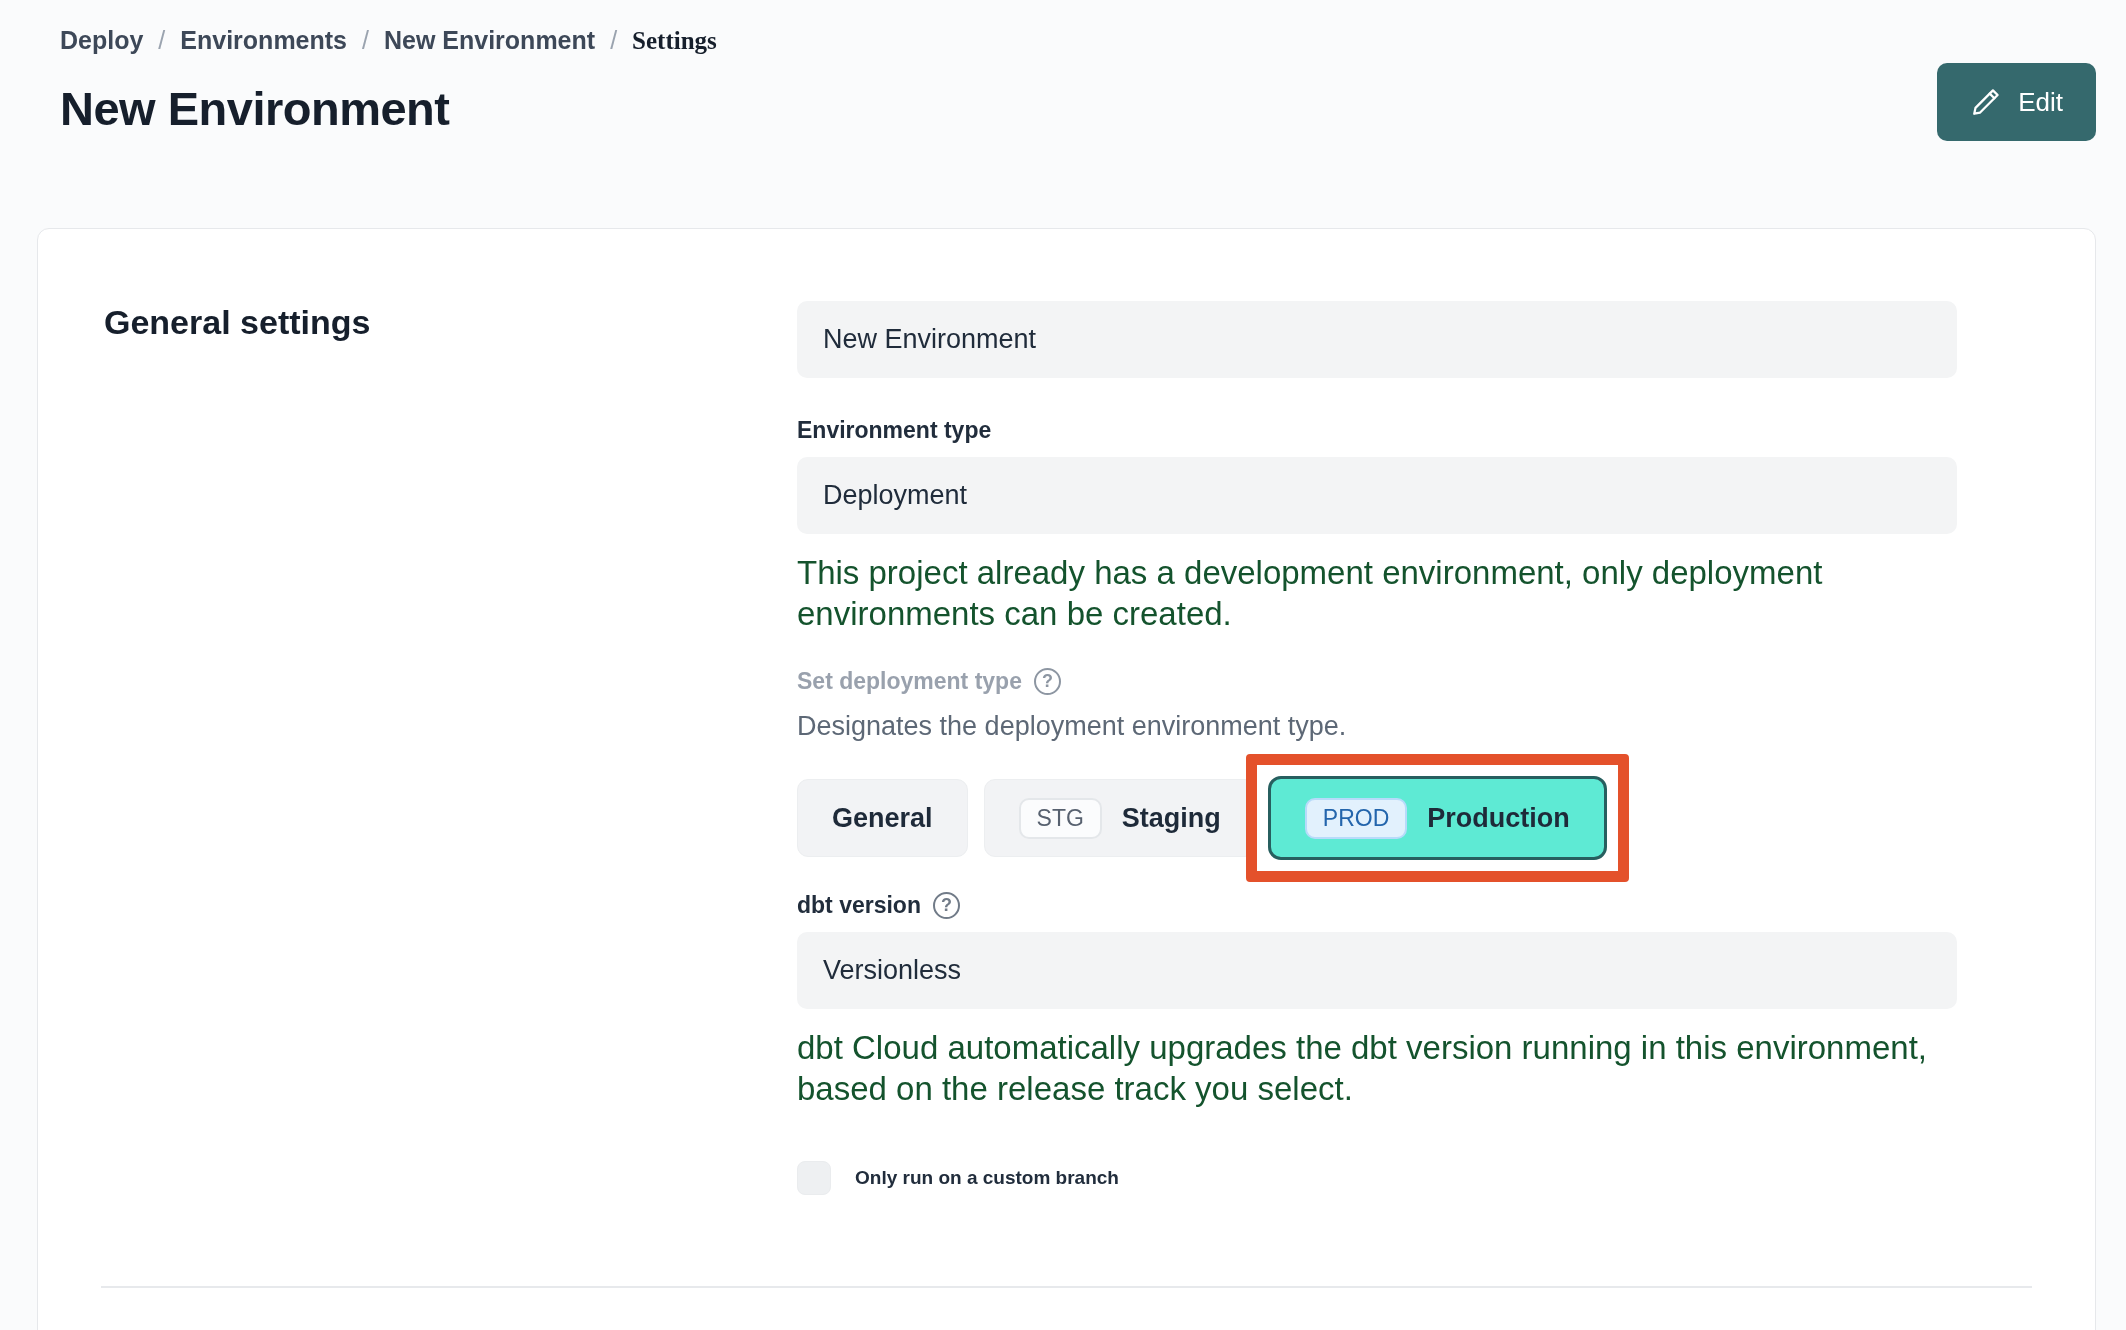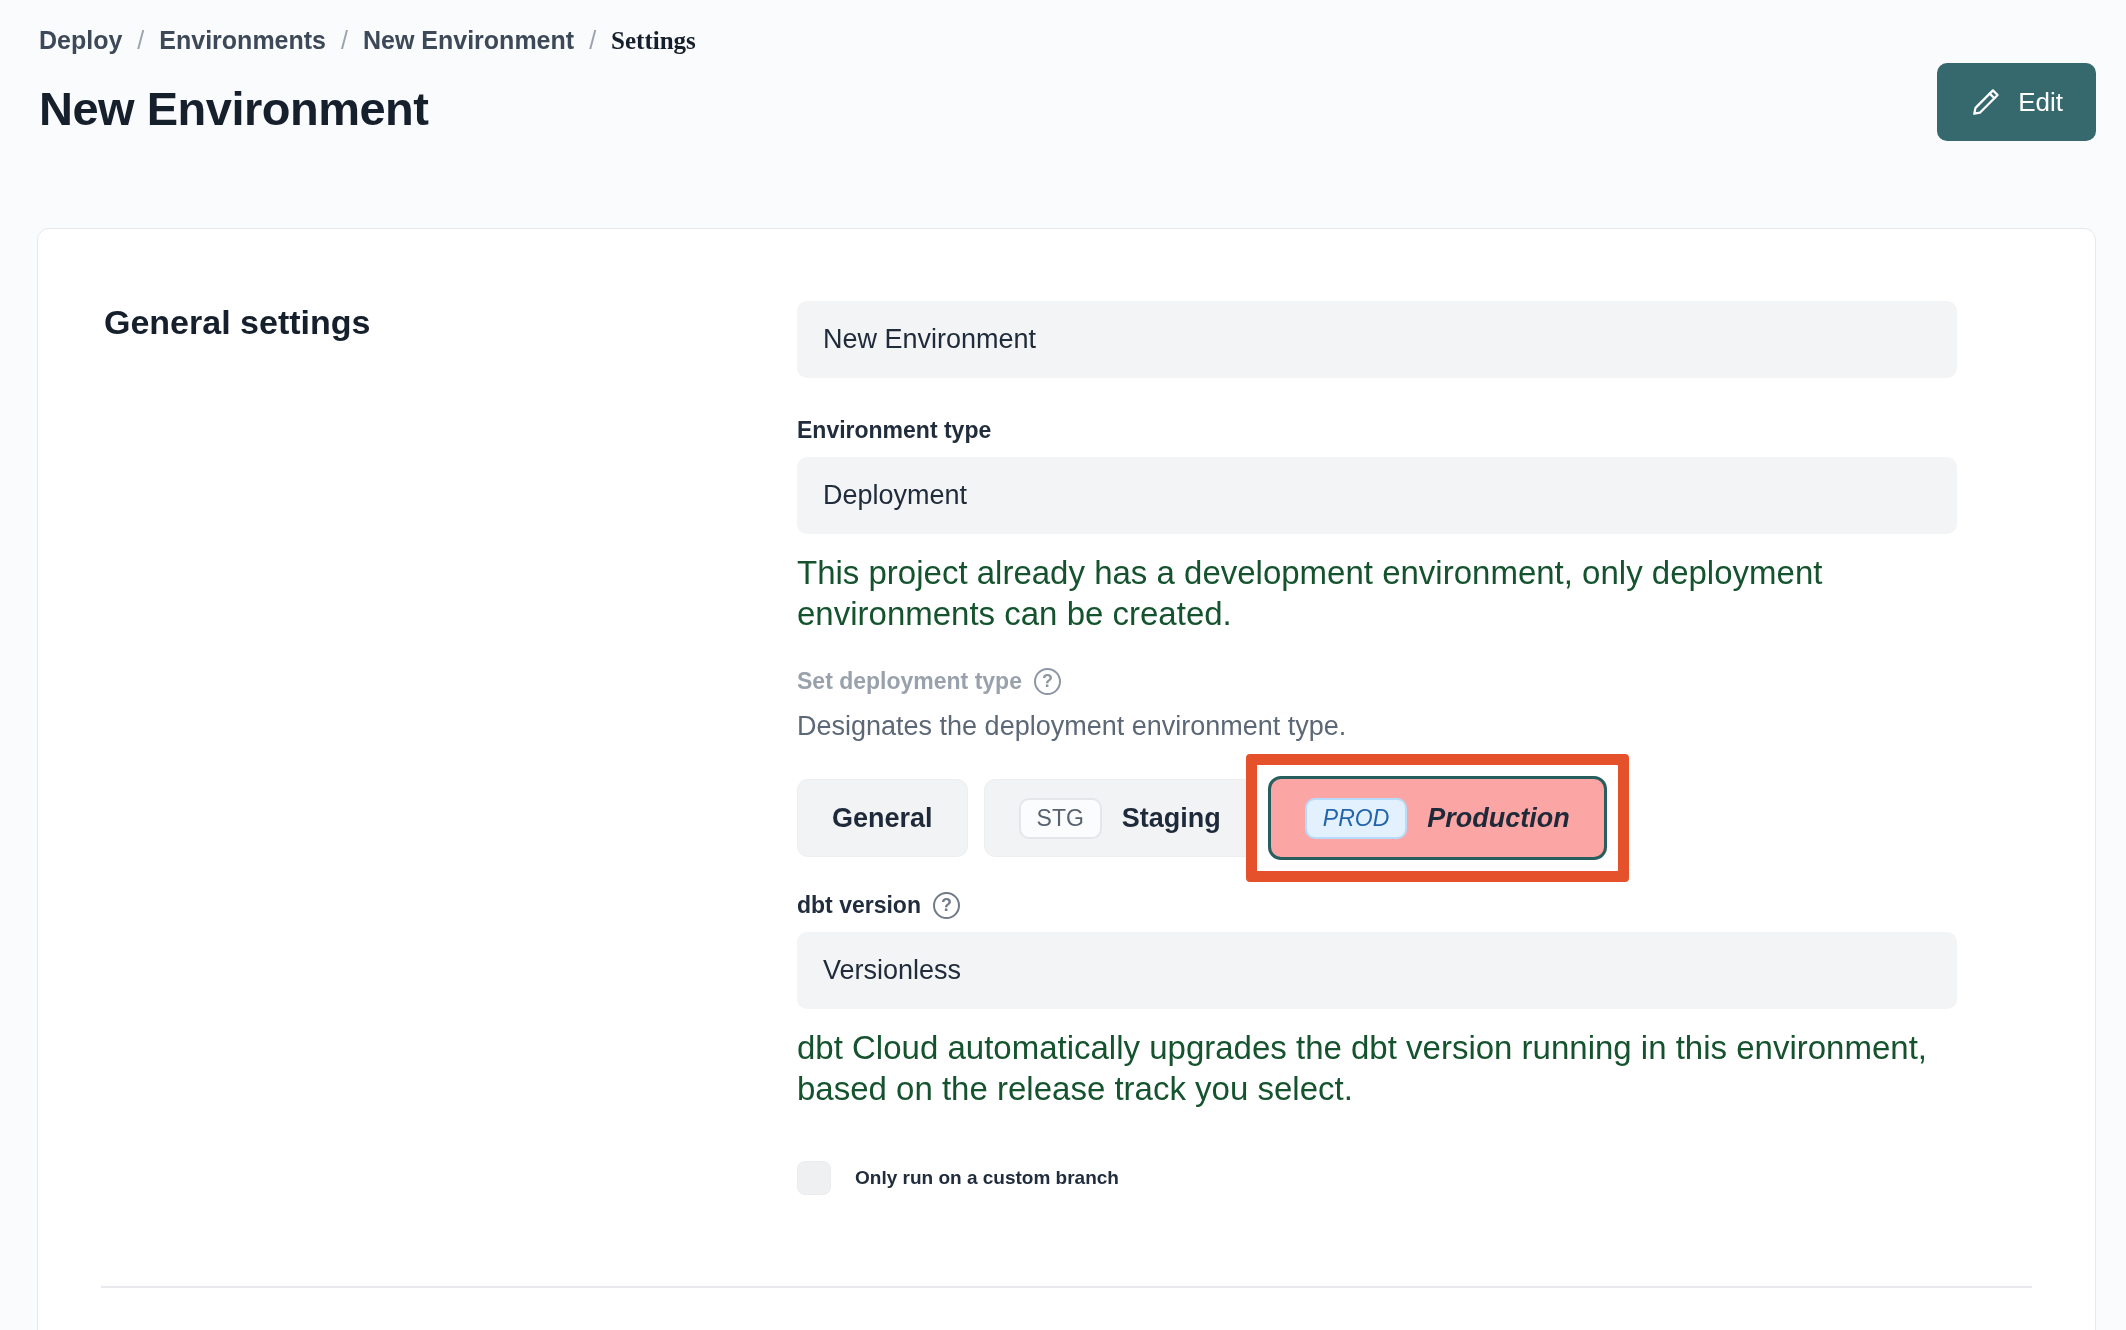--- a/index.html
+++ b/index.html
@@ -6,21 +6,21 @@
   html,body { width: 2126px; height: 1330px; }
   body {
     position: relative;
     overflow: hidden;
     background: #fafbfc;
     font-family: "Liberation Sans", sans-serif;
     color: #1e2a39;
   }
 
   
-  .header { position: relative; padding: 20px 30px 0 39px; }
+  .header { position: relative; padding: 20px 30px 0 60px; }
   .breadcrumb {
     display: flex; align-items: center; gap: 15px;
     font-size: 25px; font-weight: 700; color: #3d4858;
     padding-top: 6px;
   }
   .breadcrumb .sep { color: #9aa3af; font-weight: 400; }
   .breadcrumb .crumb { cursor: pointer; }
   .breadcrumb .current { color: #161f2c; font-family: Liberation Serif, serif; }
   .page-title {
     margin-top: 26px;
@@ -110,22 +110,21 @@
   .highlight-box {
     border: 11px solid #e4512b;
     border-radius: 4px;
     padding: 11px;
     margin-left: -26px;
     background: transparent;
   }
   .type-btn.selected {
     border: 3px solid #275f5f;
     height: 84px; border-radius: 13px;
-    background: #fca5a5;
-    font-style: italic;
+    background: #5eead4;
   }
 
   
   .checkbox-row {
     display: flex; align-items: center; gap: 24px;
     margin-top: 52px;
   }
   .checkbox {
     width: 34px; height: 34px; border-radius: 8px;
     background: #eef0f2; border: 1px solid #eaecee;

